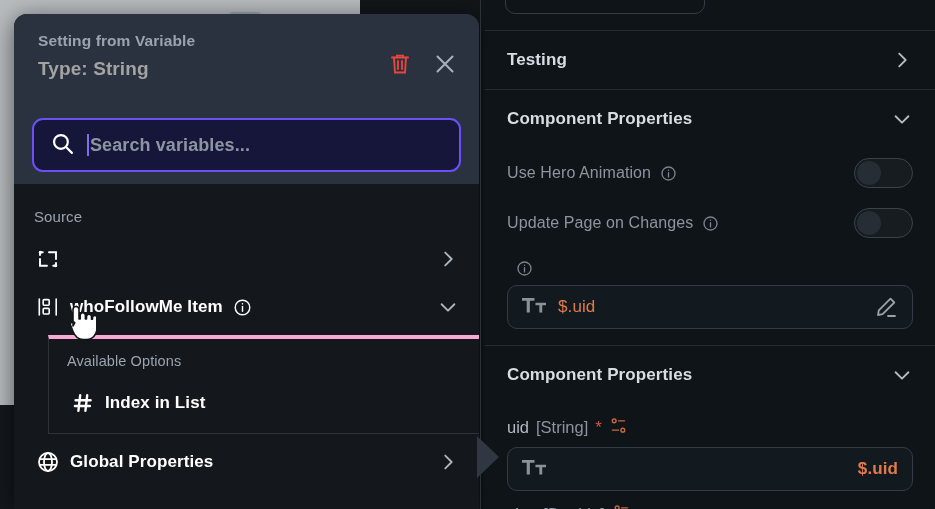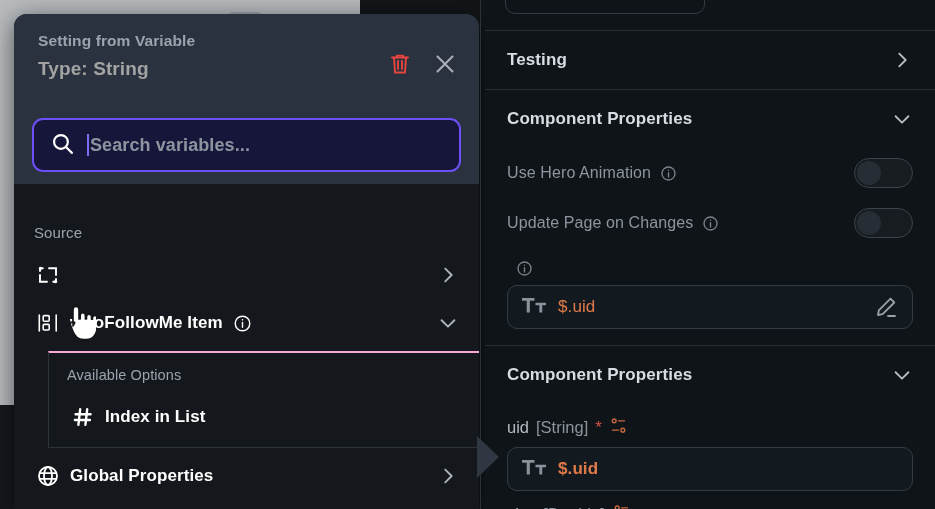--- a/index.html
+++ b/index.html
@@ -74,42 +74,42 @@
   }
   .search-icon { flex: 0 0 auto; margin-right: 12px; }
   .caret {
     width: 2px; height: 22px; background: #7b6ef0; margin-right: 1px;
   }
   .search-ph {
     color: #8d94a0; font-size: 18px; font-weight: bold; letter-spacing: .1px;
   }
 
   
-  .list-body { background: #14181c; padding-top: 30px; height: 325px; }
+  .list-body { background: #14181c; padding-top: 14px; height: 325px; }
   .section-label {
     color: #9aa3ae; font-size: 15px; padding: 10px 0 10px 20px;
     letter-spacing: .1px;
   }
   .row {
     display: flex; align-items: center;
     padding: 12px 20px 12px 22px;
     cursor: pointer; position: relative;
   }
   .row-icon { width: 34px; flex: 0 0 34px; display: flex; align-items: center; }
   .row-label {
     color: #ffffff; font-size: 17px; font-weight: bold; letter-spacing: .1px;
     white-space: nowrap;
   }
   .row-info { margin-left: 10px; display: flex; align-items: center; }
   .row-chev { margin-left: auto; display: flex; align-items: center; }
 
   .nested {
     margin: 4px 0 0 34px;
     border-left: 1px solid #2d3339;
-    border-top: 2px solid #f9a8d4;
+    border-top: 4px solid #f9a8d4;
     border-bottom: 1px solid #2d3339;
     padding: 4px 0 6px 0;
     background: #14181c;
   }
   .nested .section-label { padding-left: 18px; font-size: 14.5px; }
   .nested .row { padding-left: 22px; }
 
   .cursor-hand {
     position: absolute; left: 62px; top: 300px;
     pointer-events: none;
@@ -156,21 +156,21 @@
   }
 
   .field-label {
     color: #8d949d; font-size: 16px; padding: 12px 22px 8px 22px;
     display: flex; align-items: center;
   }
   .field-box {
     margin: 0 22px; height: 44px;
     border: 1px solid #343b45; border-radius: 10px;
     background: #131a1f;
-    display: flex; align-items: center; padding: 0 14px;
+    display: flex; align-items: center; padding: 0 14px; justify-content: space-between;
   }
   .tt-icon { flex: 0 0 auto; margin-right: 12px; }
   .field-val { color: #e07a4a; font-size: 17px; letter-spacing: .1px; }
   .field-val.bold { font-weight: bold; }
   .pencil { margin-left: auto; display: flex; align-items: center; cursor: pointer; }
 
   .param-label {
     display: flex; align-items: center; gap: 7px;
     padding: 12px 22px 8px 22px;
   }

